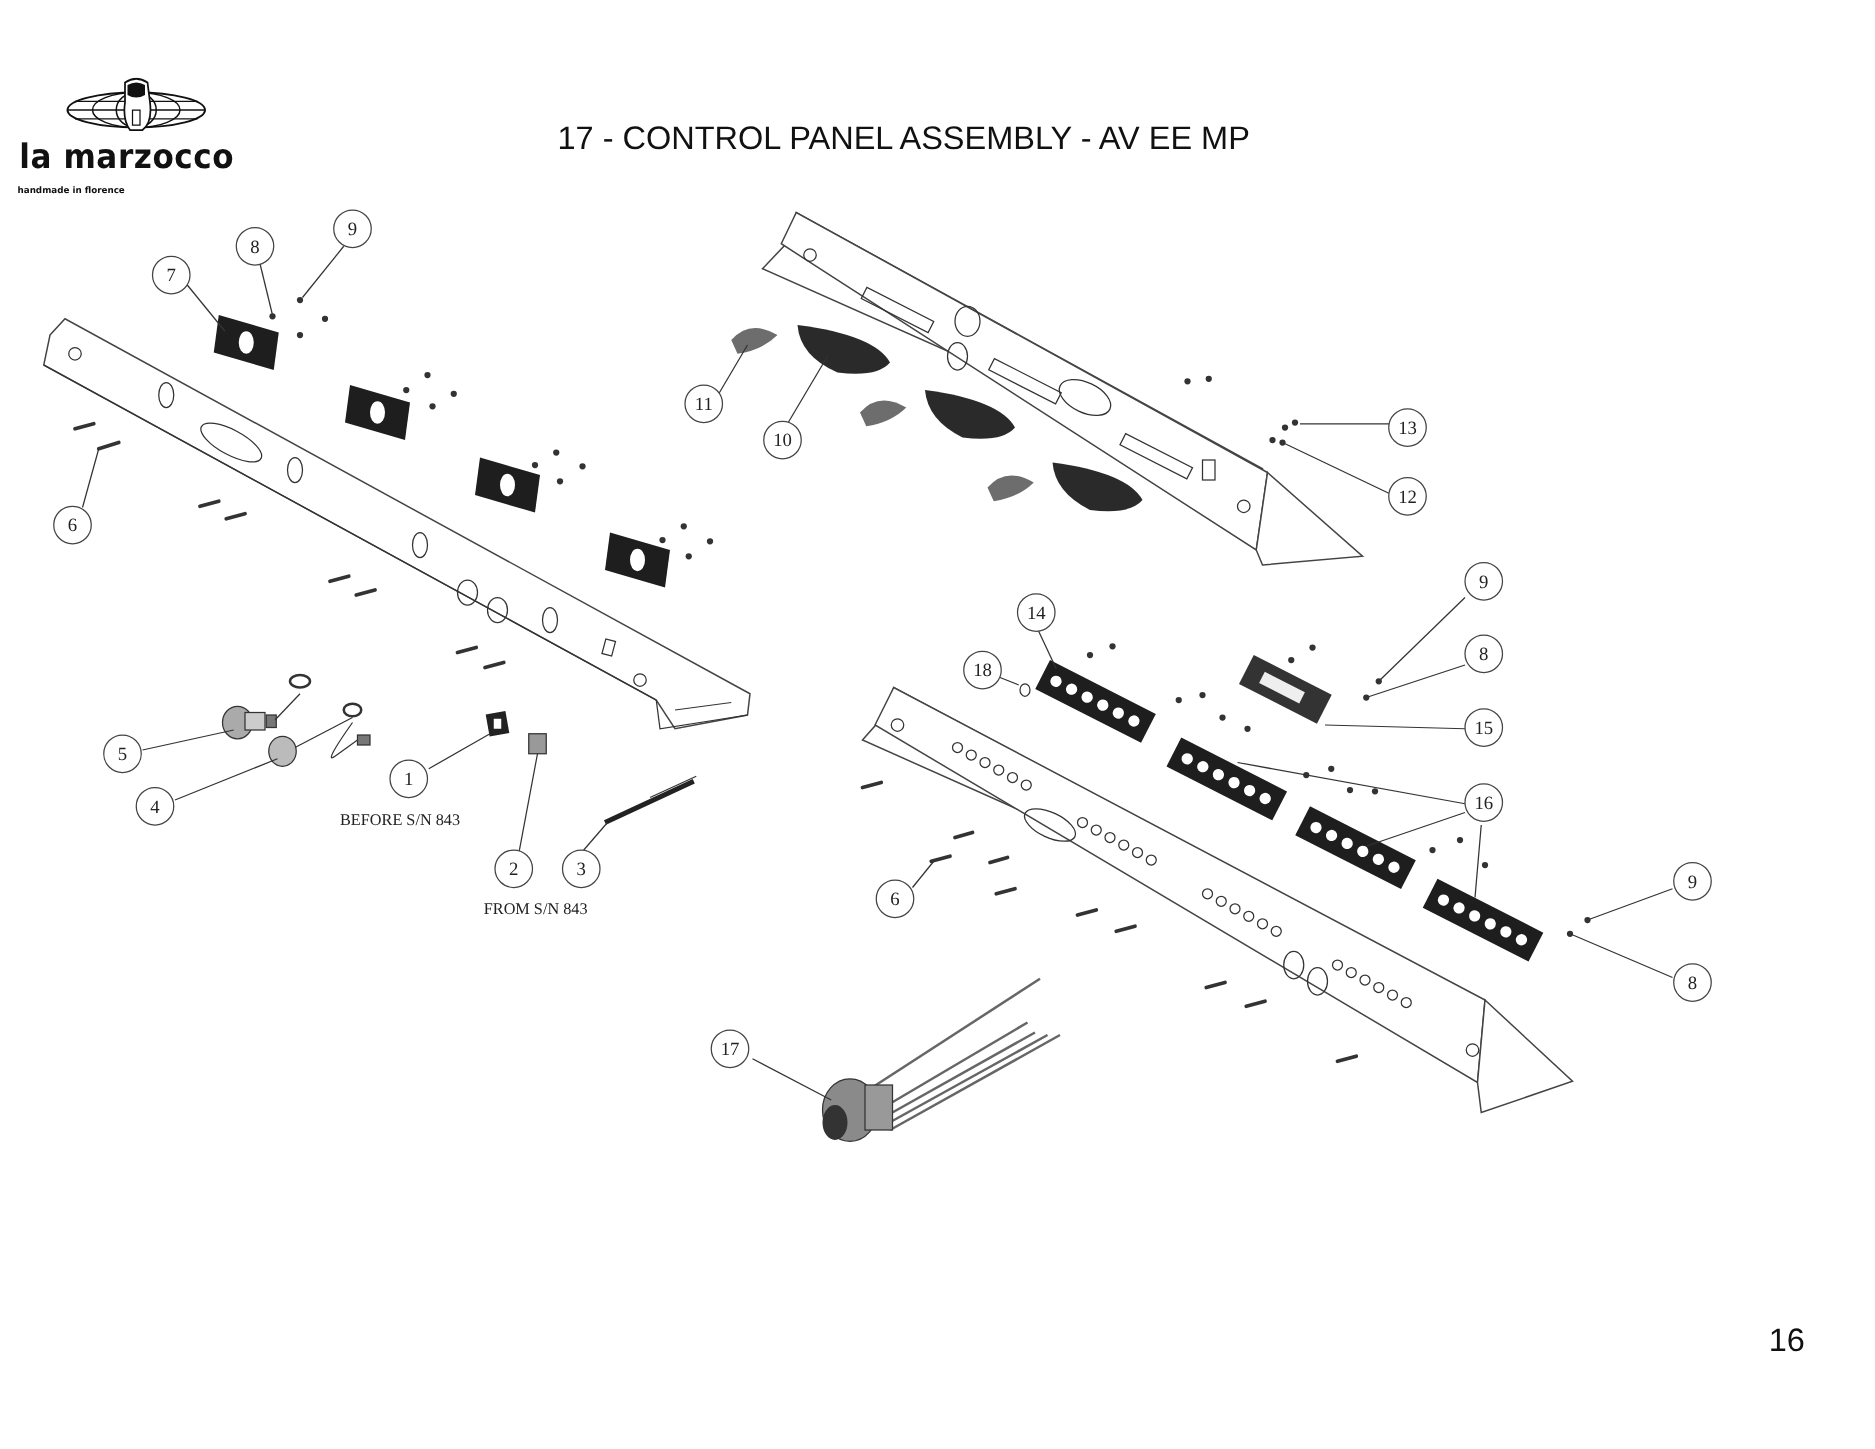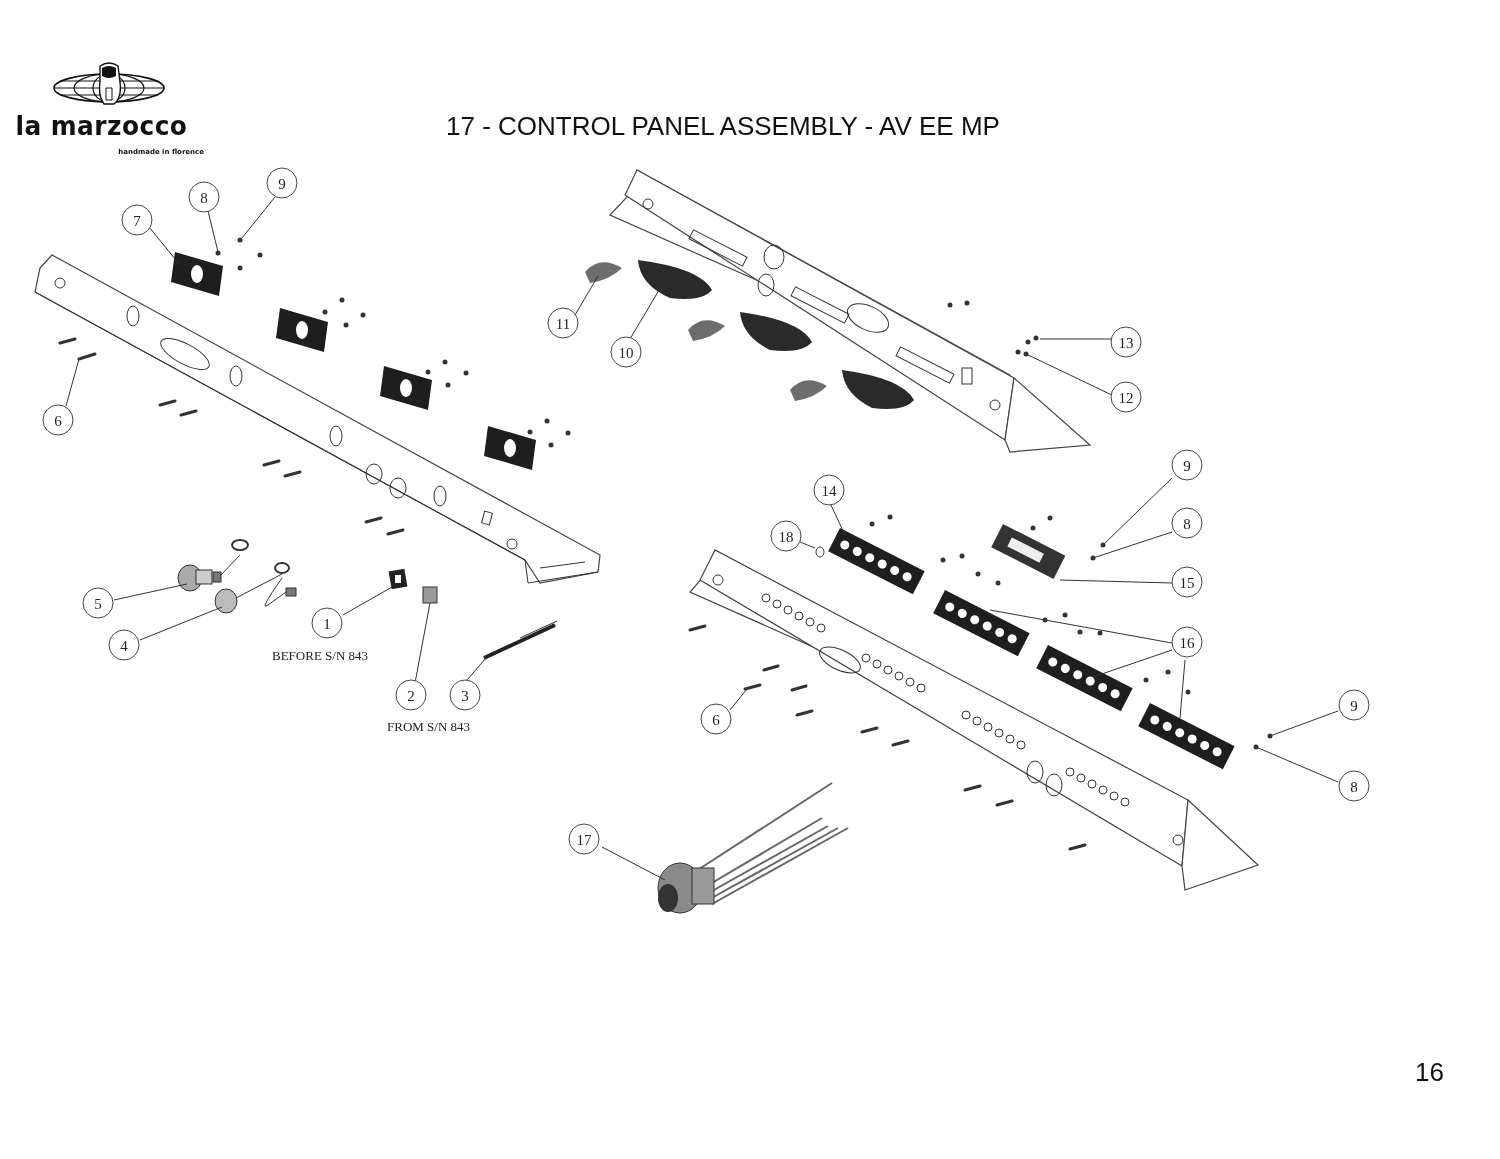--- a/index.html
+++ b/index.html
@@ -1,20 +1,20 @@
 <!DOCTYPE html>
 <html><head>
 <meta charset="utf-8">
 <style>
   html, body { margin:0; padding:0; background:#ffffff; }
   body { width:1500px; height:1159px; position:relative; overflow:hidden; font-family:"Liberation Sans", sans-serif; }
   .logo { position:absolute; left:14px; top:62px; width:190px; height:100px;text-decoration:underline; }
   .logo-word { position:absolute; left:0; top:48px; width:190px; text-align:center; font-family:"DejaVu Sans", sans-serif; font-weight:bold; font-size:27px; letter-spacing:0.5px; color:#111; transform:scaleX(0.92); transform-origin:left; }
-  .logo-sub { position:absolute; left:0; top:86px; width:190px; text-align:right; font-family:"DejaVu Sans", sans-serif; font-weight:bold; font-size:7px; color:#111; }
-  .page-title { position:absolute; left:446px; top:111px; font-size:26px; color:#111; white-space:nowrap; }
+  .logo-sub { position:absolute; left:0; top:86px; width:190px; text-align:left; font-family:"DejaVu Sans", sans-serif; font-weight:bold; font-size:7px; color:#111; }
+  .page-title { position:absolute; left:446px; top:95px; font-size:26px; color:#111; white-space:nowrap; }
   .page-number { position:absolute; left:1415px; top:1057px; font-size:26px; color:#111; }
   svg.diagram { position:absolute; left:0; top:0; }
   .callout-label { font-family:"Liberation Serif", serif; font-size:15px; fill:#222; text-anchor:middle; dominant-baseline:central; }
   .note { font-family:"Liberation Serif", serif; font-size:13px; fill:#222; }
   .ln { stroke:#333; stroke-width:1; fill:none; }
   .panel { stroke:#444; stroke-width:1.2; fill:#fff; }
 </style>
 </head>
 <body>
 

